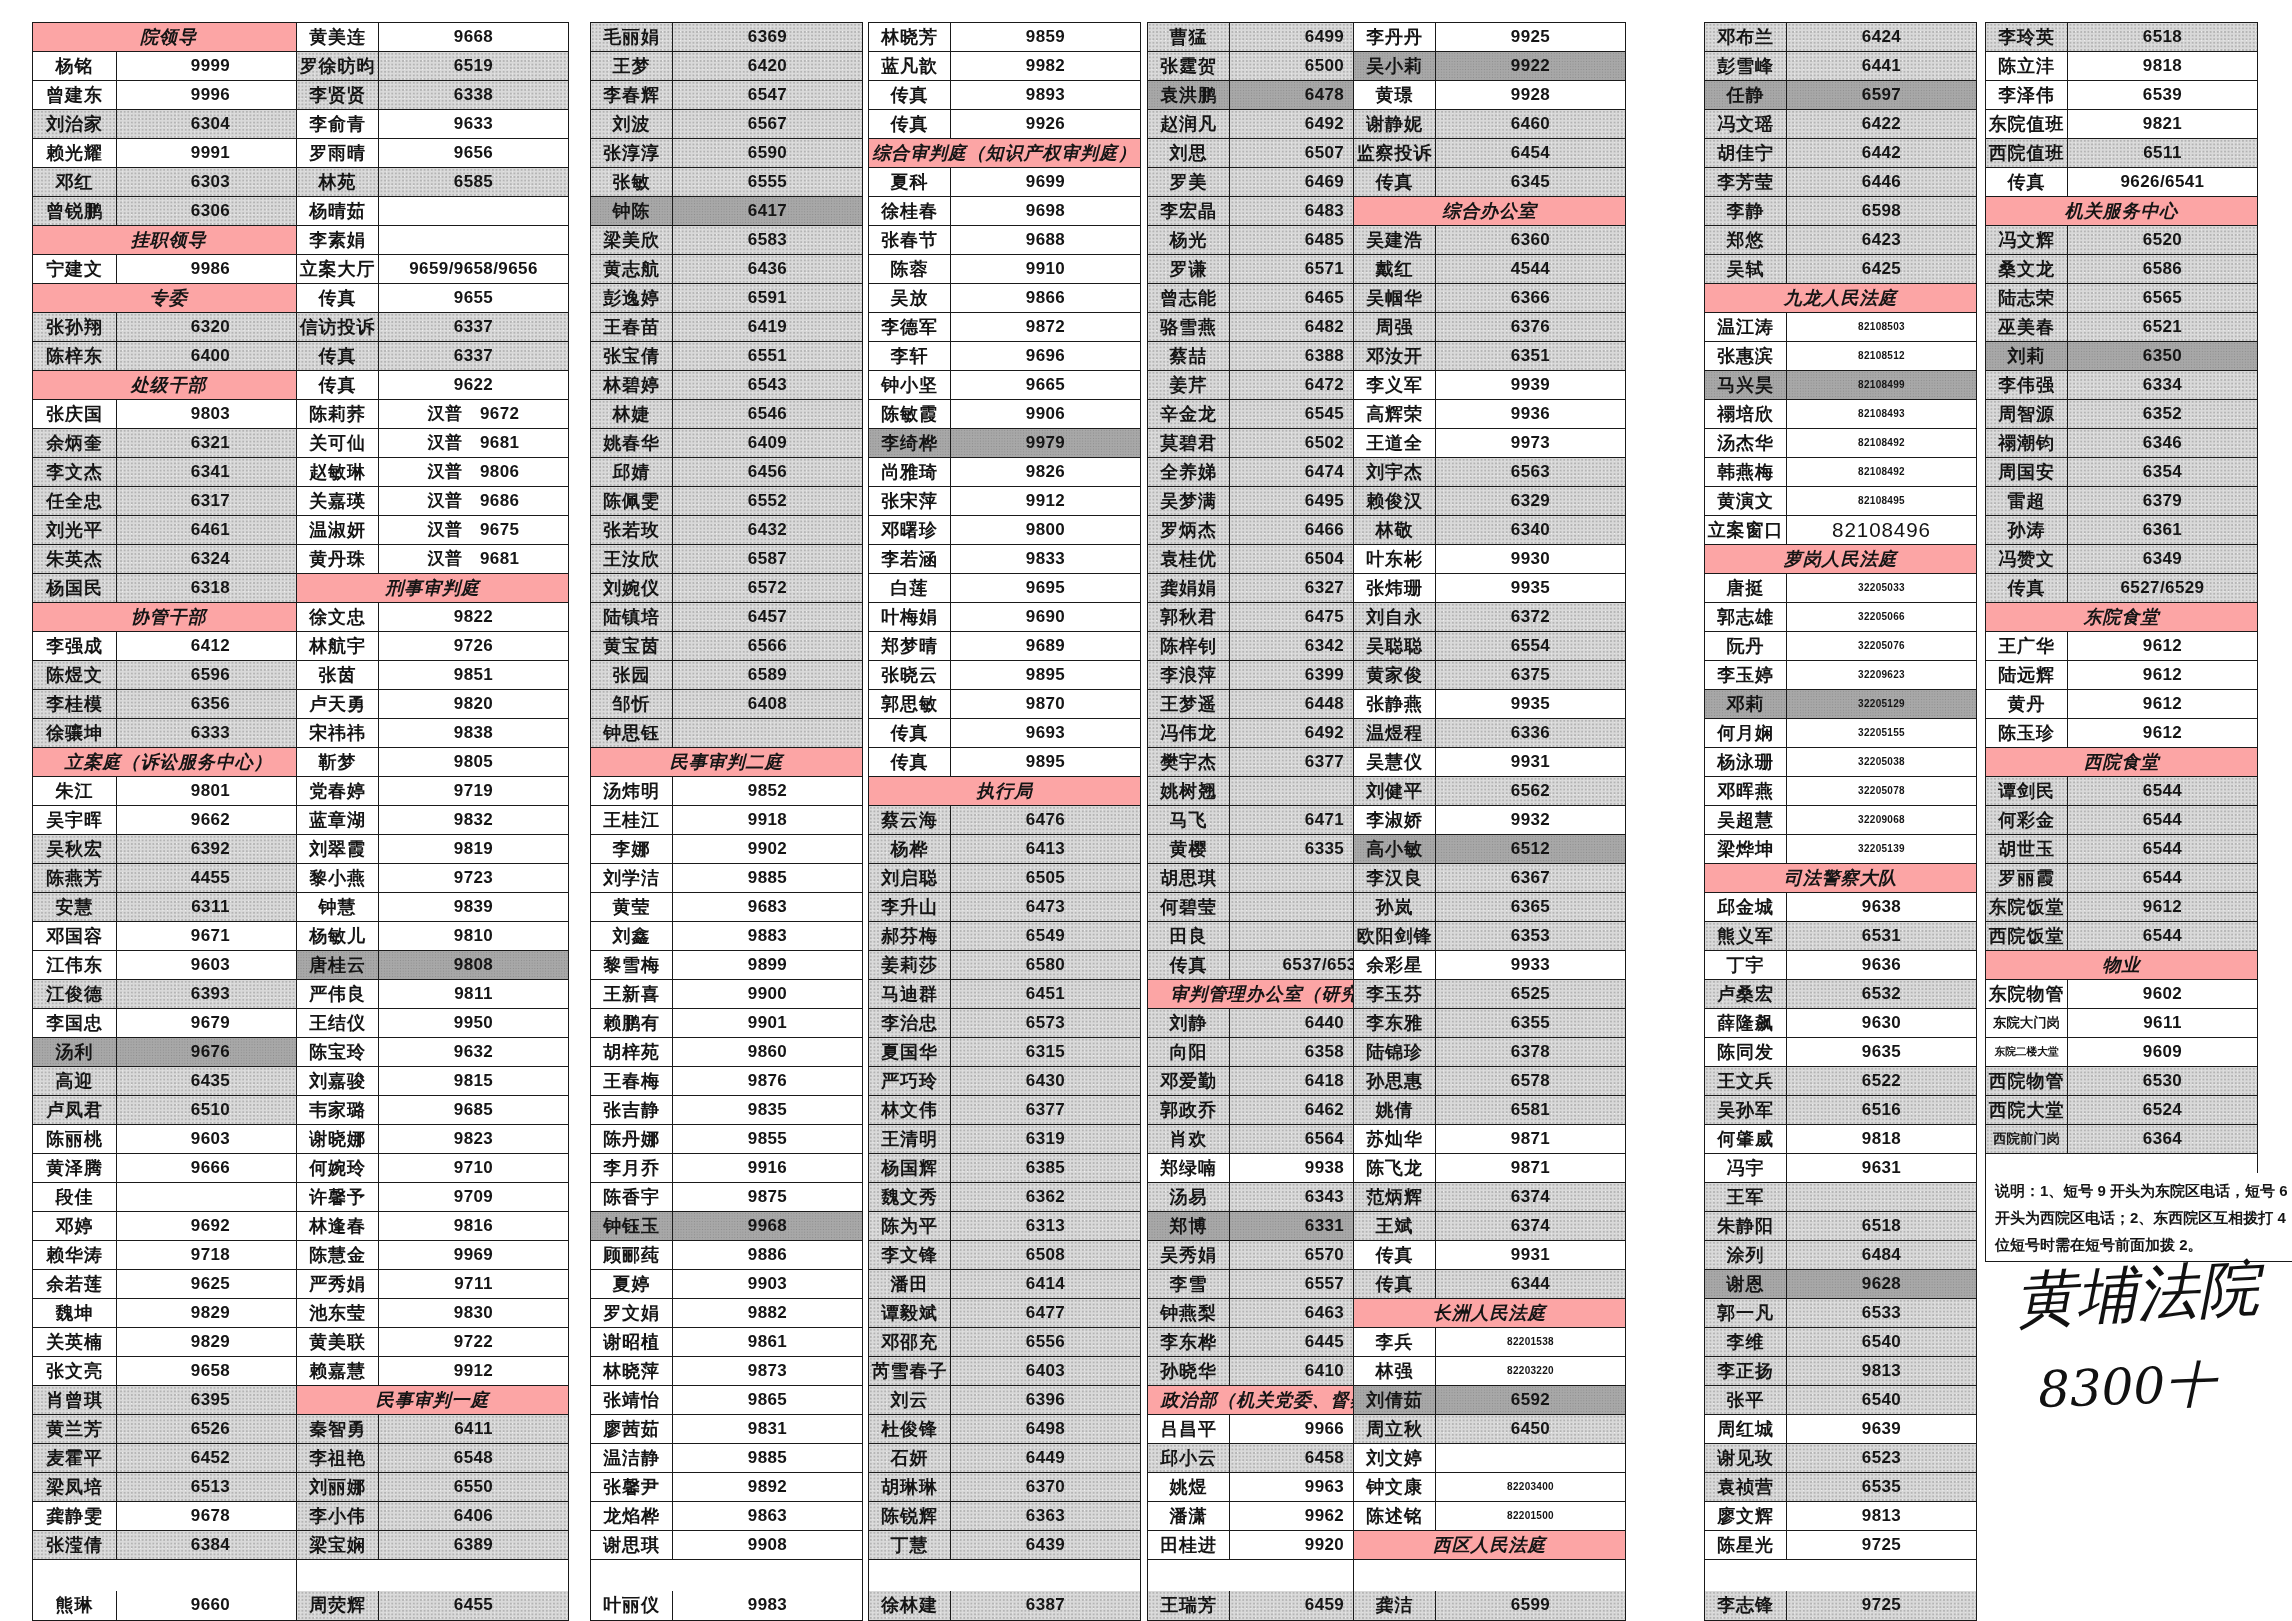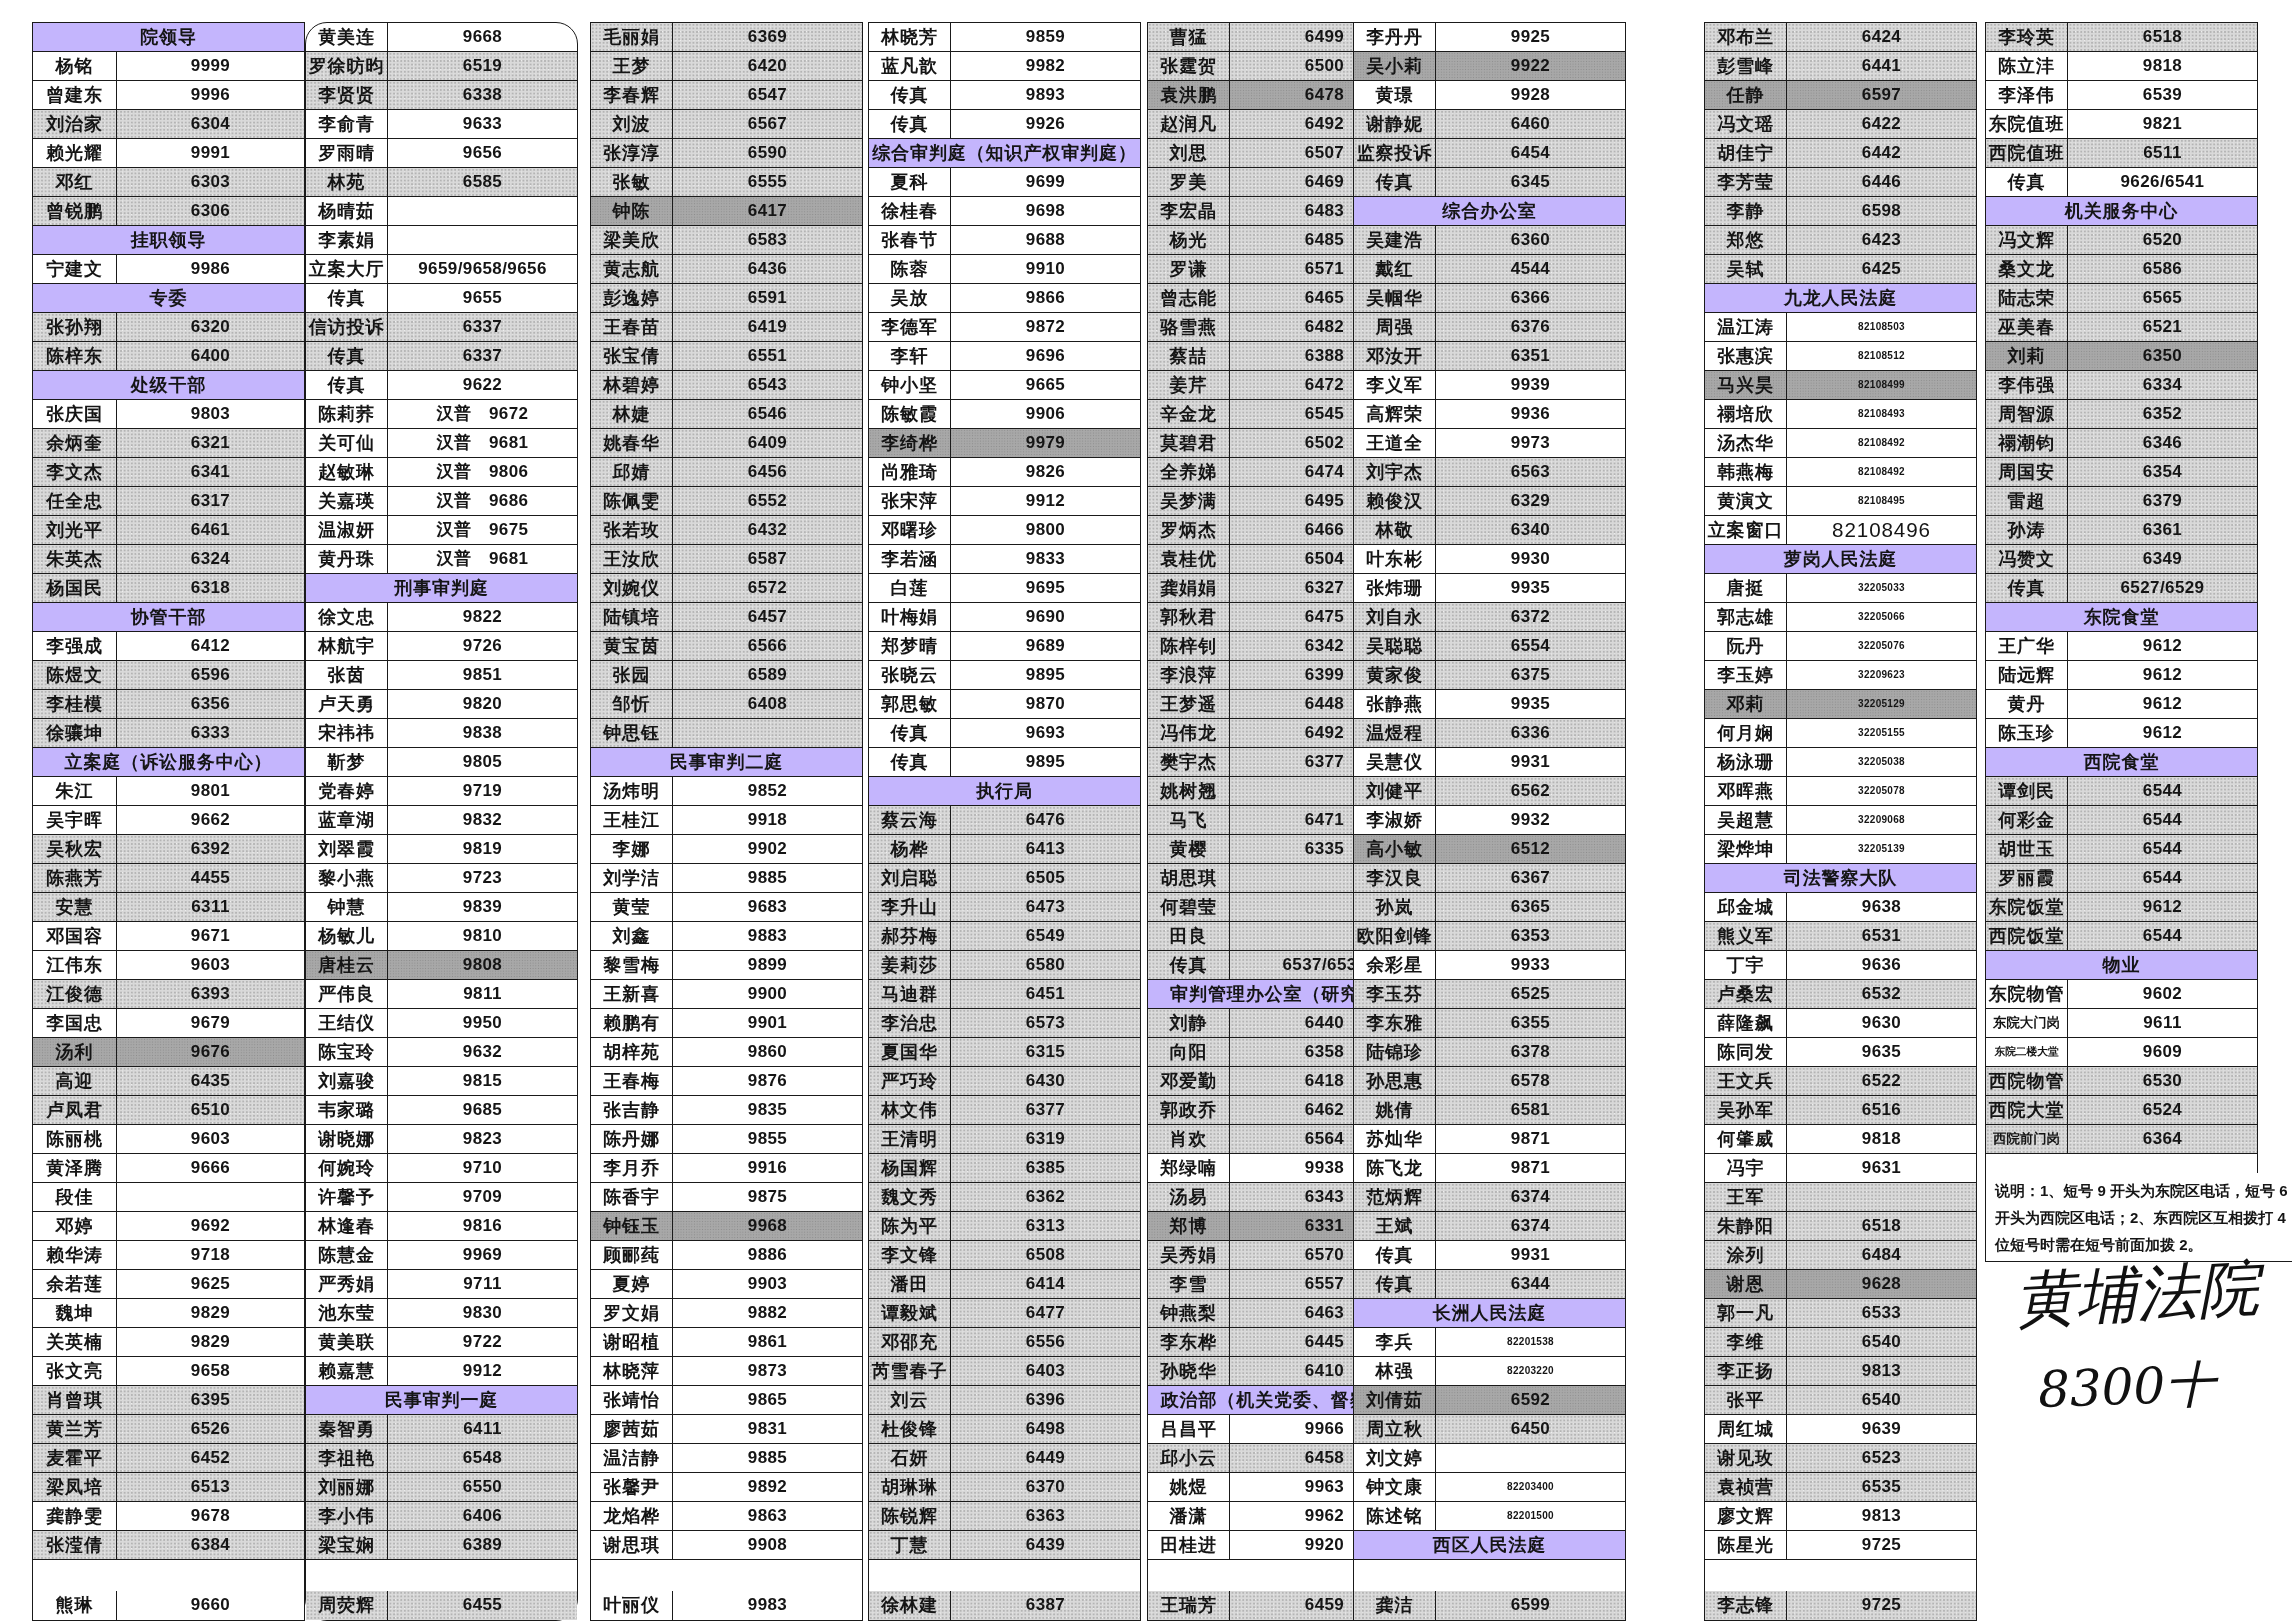--- a/index.html
+++ b/index.html
@@ -6,21 +6,21 @@
   body {
     width:2293px; height:1621px; position:relative; overflow:hidden;
     background:#ffffff; color:#151515;
     font-family:"Liberation Sans","DejaVu Sans",sans-serif;
   }
   #sheet { position:absolute; left:0; top:0; width:2293px; height:1621px; }
   .col {
     position:absolute; top:21.5px; width:273px; box-sizing:border-box;
     border:1.8px solid #1a1a1a; background:#fff;
   }
-  .c0 { left:32px; } .c1 { left:305px;border-radius:22px; } .c2 { left:590px; } .c3 { left:868px; }
+  .c0 { left:32px; } .c1 { left:296px; } .c2 { left:590px; } .c3 { left:868px; }
   .c4 { left:1147px; } .c5 { left:1353px;text-align:right; } .c6 { left:1704px; } .c7 { left:1985px; }
   .row {
     height:29px; box-sizing:border-box; display:flex;
     border-bottom:1.8px solid #1a1a1a; overflow:hidden;
   }
   .row:last-child { border-bottom:none;margin-top:31px; }
   .name {
     width:82px; flex:none; box-sizing:border-box; border-right:1.8px solid #1a1a1a;
     display:flex; align-items:center; justify-content:center;
     font-size:18px; font-weight:bold; white-space:nowrap; letter-spacing:0.9px;
@@ -29,21 +29,21 @@
   .name.sm { font-size:13.4px; letter-spacing:0; }
   .name.xs { font-size:10.7px; letter-spacing:0; }
   .ext {
     flex:1; display:flex; align-items:center; justify-content:center;
     font-size:17px; font-weight:bold; letter-spacing:0.4px; white-space:pre; word-spacing:12.5px;
   }
   .ext.tiny { font-size:10px; letter-spacing:0.3px; }
   .ext.lg { font-size:20.6px; font-weight:normal; letter-spacing:0.9px; }
   .section {
     justify-content:center; align-items:center; font-size:18px; font-weight:bold;
-    background:#c4b5fd; letter-spacing:0.9px; white-space:nowrap;
+    background:#fca5a5; letter-spacing:0.9px; white-space:nowrap;font-style:italic;
   }
   .light {
     background-color:#d9d9d9;
     background-image:radial-gradient(#b4b4b4 0.8px, transparent 0.9px),
                      radial-gradient(#f0f0f0 0.7px, transparent 0.9px);
     background-size:3.6px 3.6px, 4.5px 4.5px;
     background-position:0 0, 1.8px 1.8px;
   }
   .dark {
     background-color:#a8a8a8;

